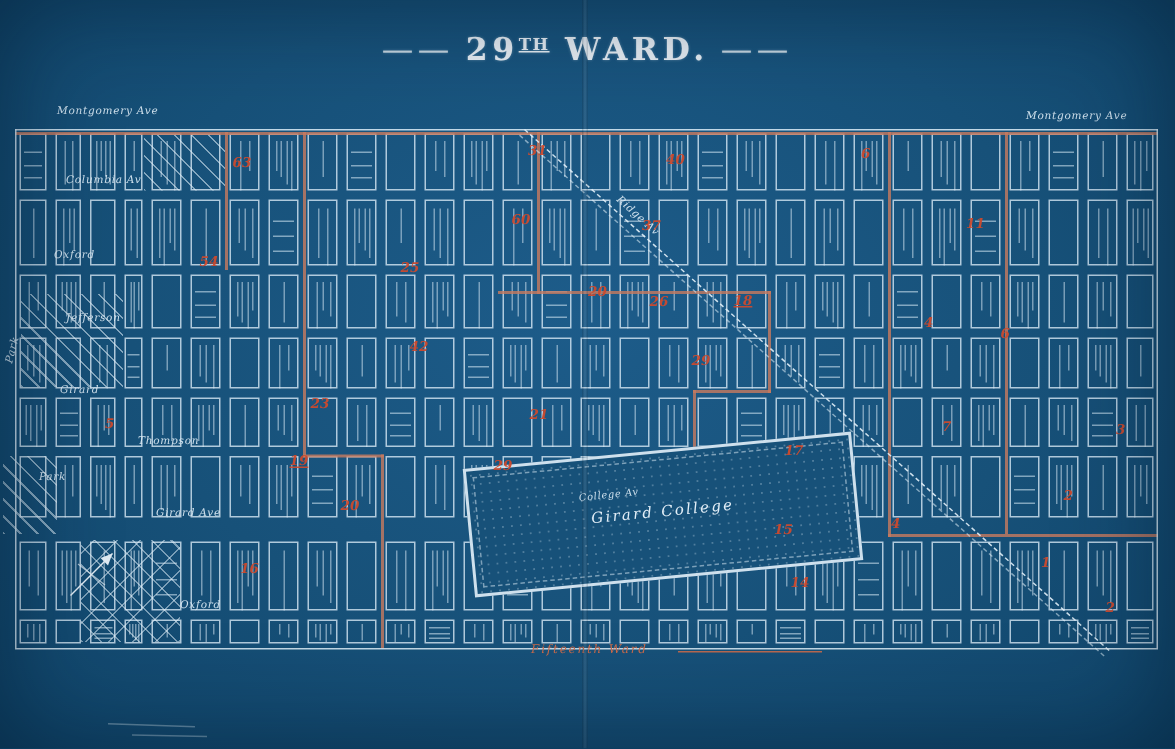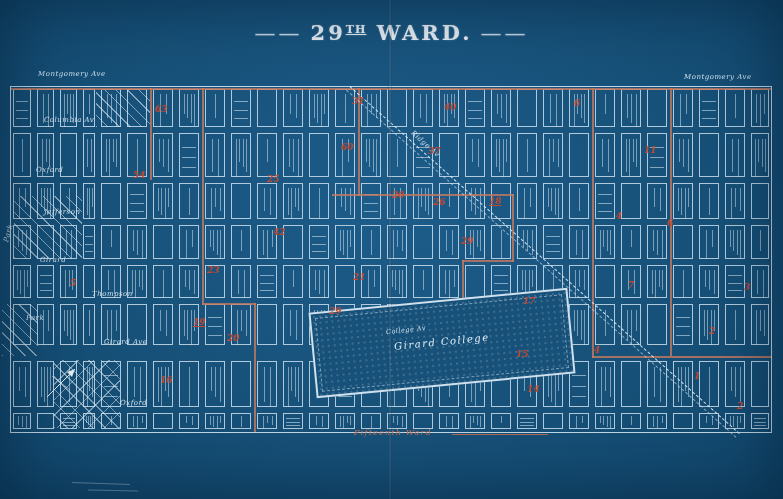--- a/index.html
+++ b/index.html
@@ -1057,21 +1057,21 @@
       <div class="maplbl" style="left: 6px; top: 238px; font-size: 7px; transform: rotate(-75deg);">Park</div>
       <div class="maplbl" style="left: 26px; top: 314px; font-size: 7px; transform: rotate(0deg);">Park</div>
       <div class="maplbl" style="left: 412px; top: 128px; font-size: 7px; transform: rotate(42deg);">Ridge Av</div>
       <div class="maplbl" style="left: 386px; top: 328px; font-size: 6.5px; transform: rotate(-6deg);">College Av</div>
       <div class="rednum" style="left: 70px; top: 278px;">5</div>
       <div class="rednum" style="left: 155px; top: 104px;">63</div>
       <div class="rednum" style="left: 133px; top: 170px;">54</div>
       <div class="rednum" style="left: 207px; top: 265px;">23</div>
       <div class="rednum" style="left: 267px; top: 174px;">25</div>
       <div class="rednum" style="left: 273px; top: 227px;">42</div>
-      <div class="rednum" style="left: 193px; top: 317px; text-decoration: underline;">19</div>
+      <div class="rednum" style="left: 193px; top: 303px; text-decoration: underline;">19</div>
       <div class="rednum" style="left: 227px; top: 333px;">20</div>
       <div class="rednum" style="left: 160px; top: 375px;">16</div>
       <div class="rednum" style="left: 352px; top: 96px;">31</div>
       <div class="rednum" style="left: 444px; top: 102px;">40</div>
       <div class="rednum" style="left: 341px; top: 142px;">60</div>
       <div class="rednum" style="left: 428px; top: 146px;">37</div>
       <div class="rednum" style="left: 392px; top: 190px;">20</div>
       <div class="rednum" style="left: 433px; top: 197px;">26</div>
       <div class="rednum" style="left: 489px; top: 196px; text-decoration: underline;">18</div>
       <div class="rednum" style="left: 461px; top: 236px;">29</div>

